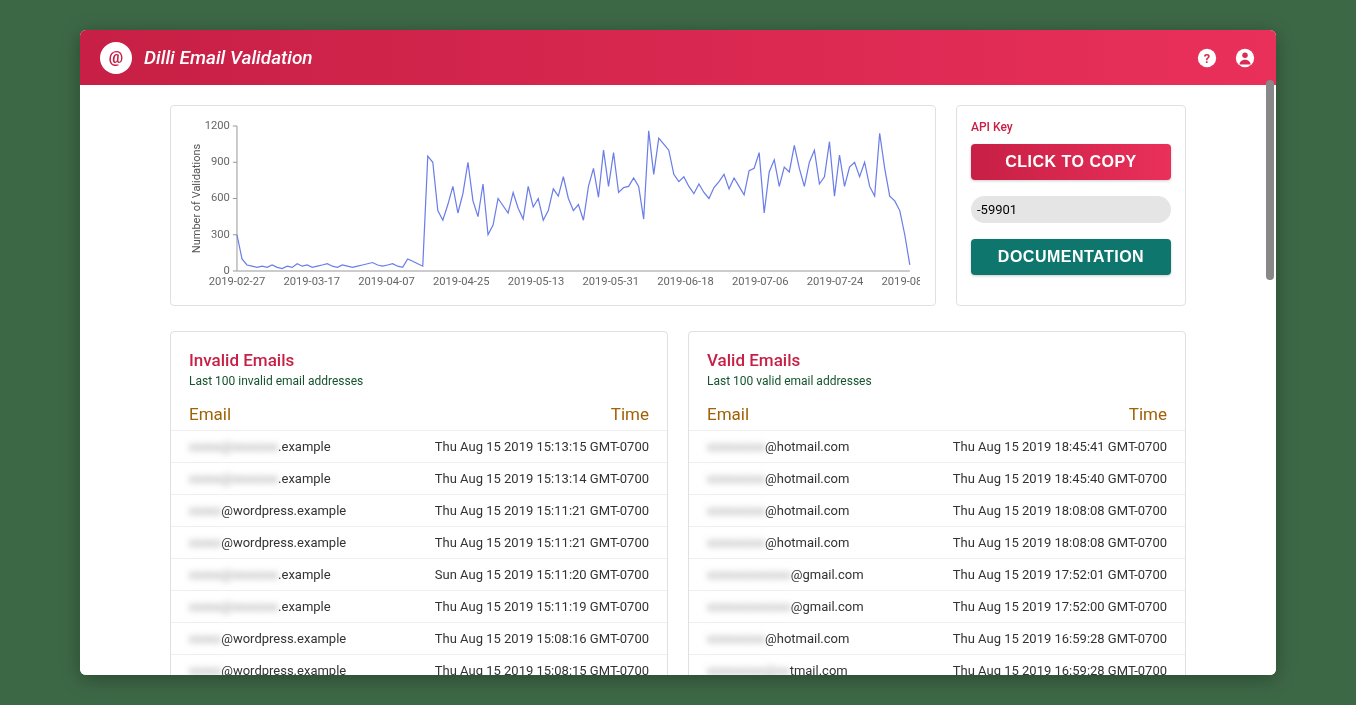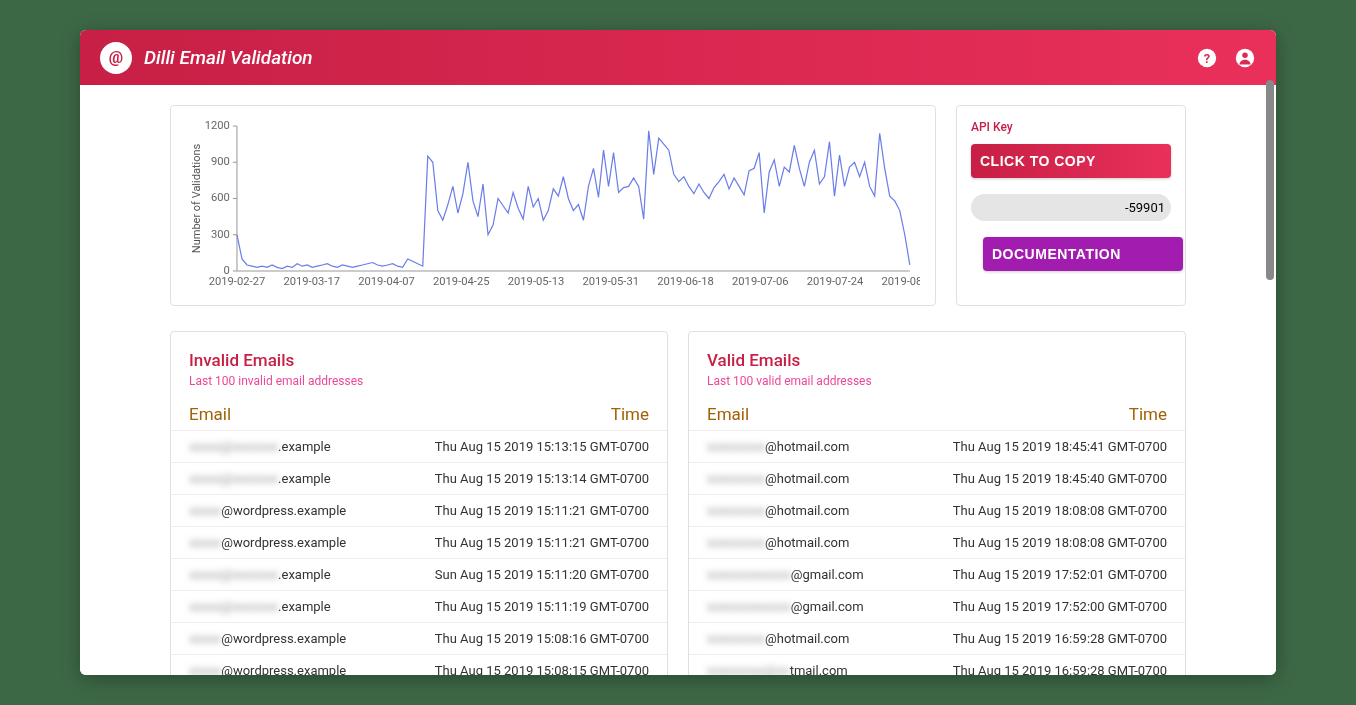--- a/index.html
+++ b/index.html
@@ -69,47 +69,47 @@
   border-radius: 4px;
   padding: 14px;
 }
 .side-panel h3 { color: #c71f45; font-size: 12px; font-weight: 500; margin-bottom: 10px; }
 .btn {
   display: block;
   width: 100%;
   padding: 9px;
   border: none;
   border-radius: 4px;
-  font-size: 14px;
+  font-size: 16px;
   font-weight: 600;
   letter-spacing: 0.5px;
-  text-align: left;
+  text-align: center;
   cursor: pointer;
   color: #fff;
   box-shadow: 0 1px 3px rgba(0,0,0,0.2);
 }
 .btn-red { background: linear-gradient(90deg, #c71f45 0%, #e9305b 100%); margin-bottom: 16px; }
-.btn-teal { background: #a21caf; margin-left: 12px; }
+.btn-teal { background: #0f766e; }
 .credits-pill {
   background: #e5e5e5;
   border-radius: 16px;
   padding: 6px;
-  text-align: right;
+  text-align: left;
   font-size: 13px;
   margin-bottom: 16px;
 }
 .tables-row { display: flex; gap: 20px; }
 .table-card {
   flex: 1;
   border: 1px solid #e0e0e0;
   border-radius: 4px;
   padding: 18px 0 0 0;
 }
 .table-card h3 { color: #c71f45; font-size: 17px; font-weight: 500; padding: 0 18px; margin-bottom: 4px; }
-.table-sub { font-size: 12px; color: #ec4899; padding: 0 18px 10px 18px; }
+.table-sub { font-size: 12px; color: #14532d; padding: 0 18px 10px 18px; }
 .table-head { display: flex; padding: 6px 18px; font-size: 17px; color: #a16207; }
 .table-head .col-email { flex: 1; }
 .table-head .col-time { text-align: right; }
 .table-row { display: flex; padding: 8px 18px; border-top: 1px solid #eee; font-size: 13px; color: #333; }
 .table-row .col-email { flex: 1; }
 .table-row .col-time { text-align: right; white-space: nowrap; }
 .blur-part { filter: blur(3px); color: #999; }
 .axis-label { font-size: 11px; fill: #666; }
 .axis-title { font-size: 11px; fill: #555; }
 </style>

